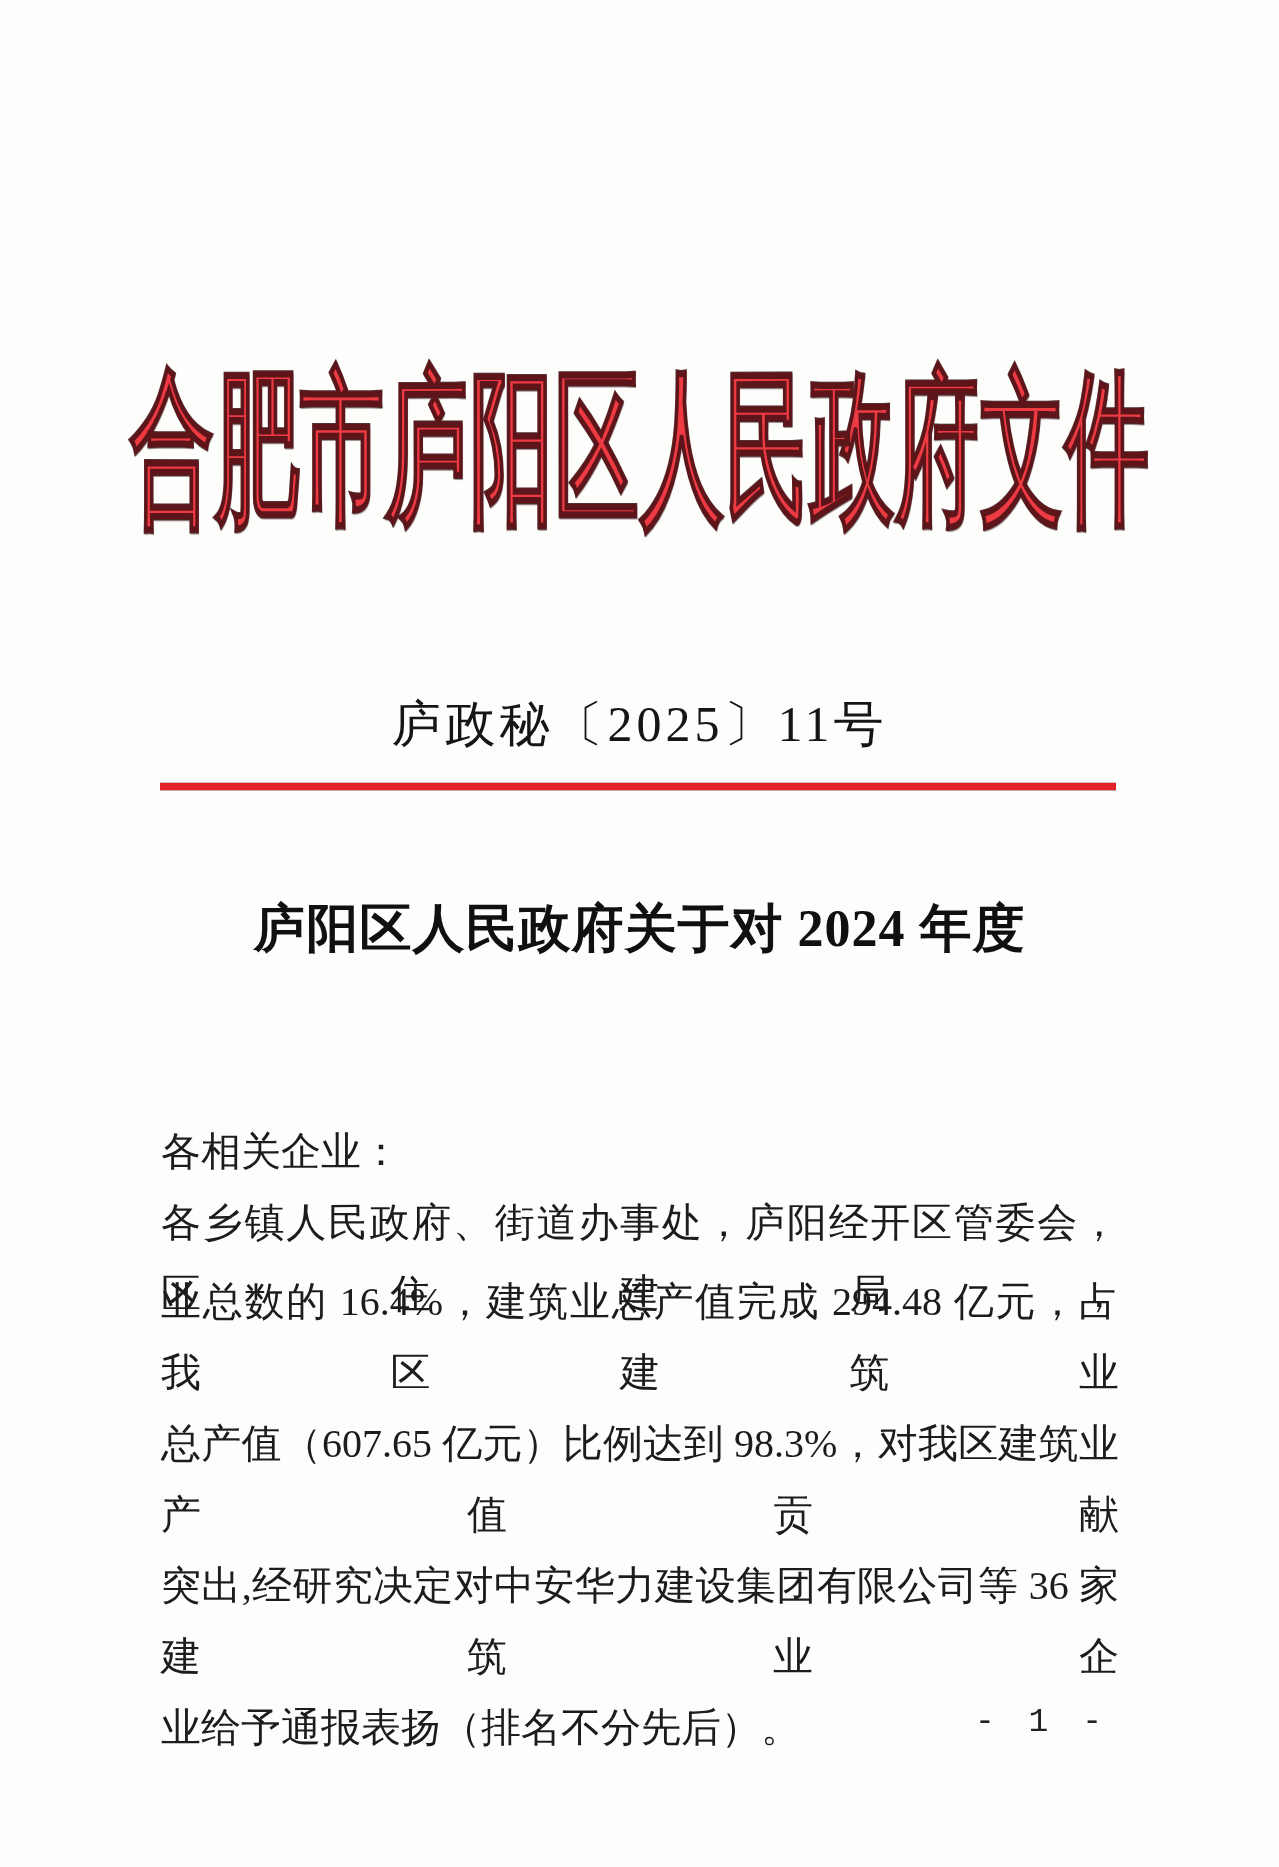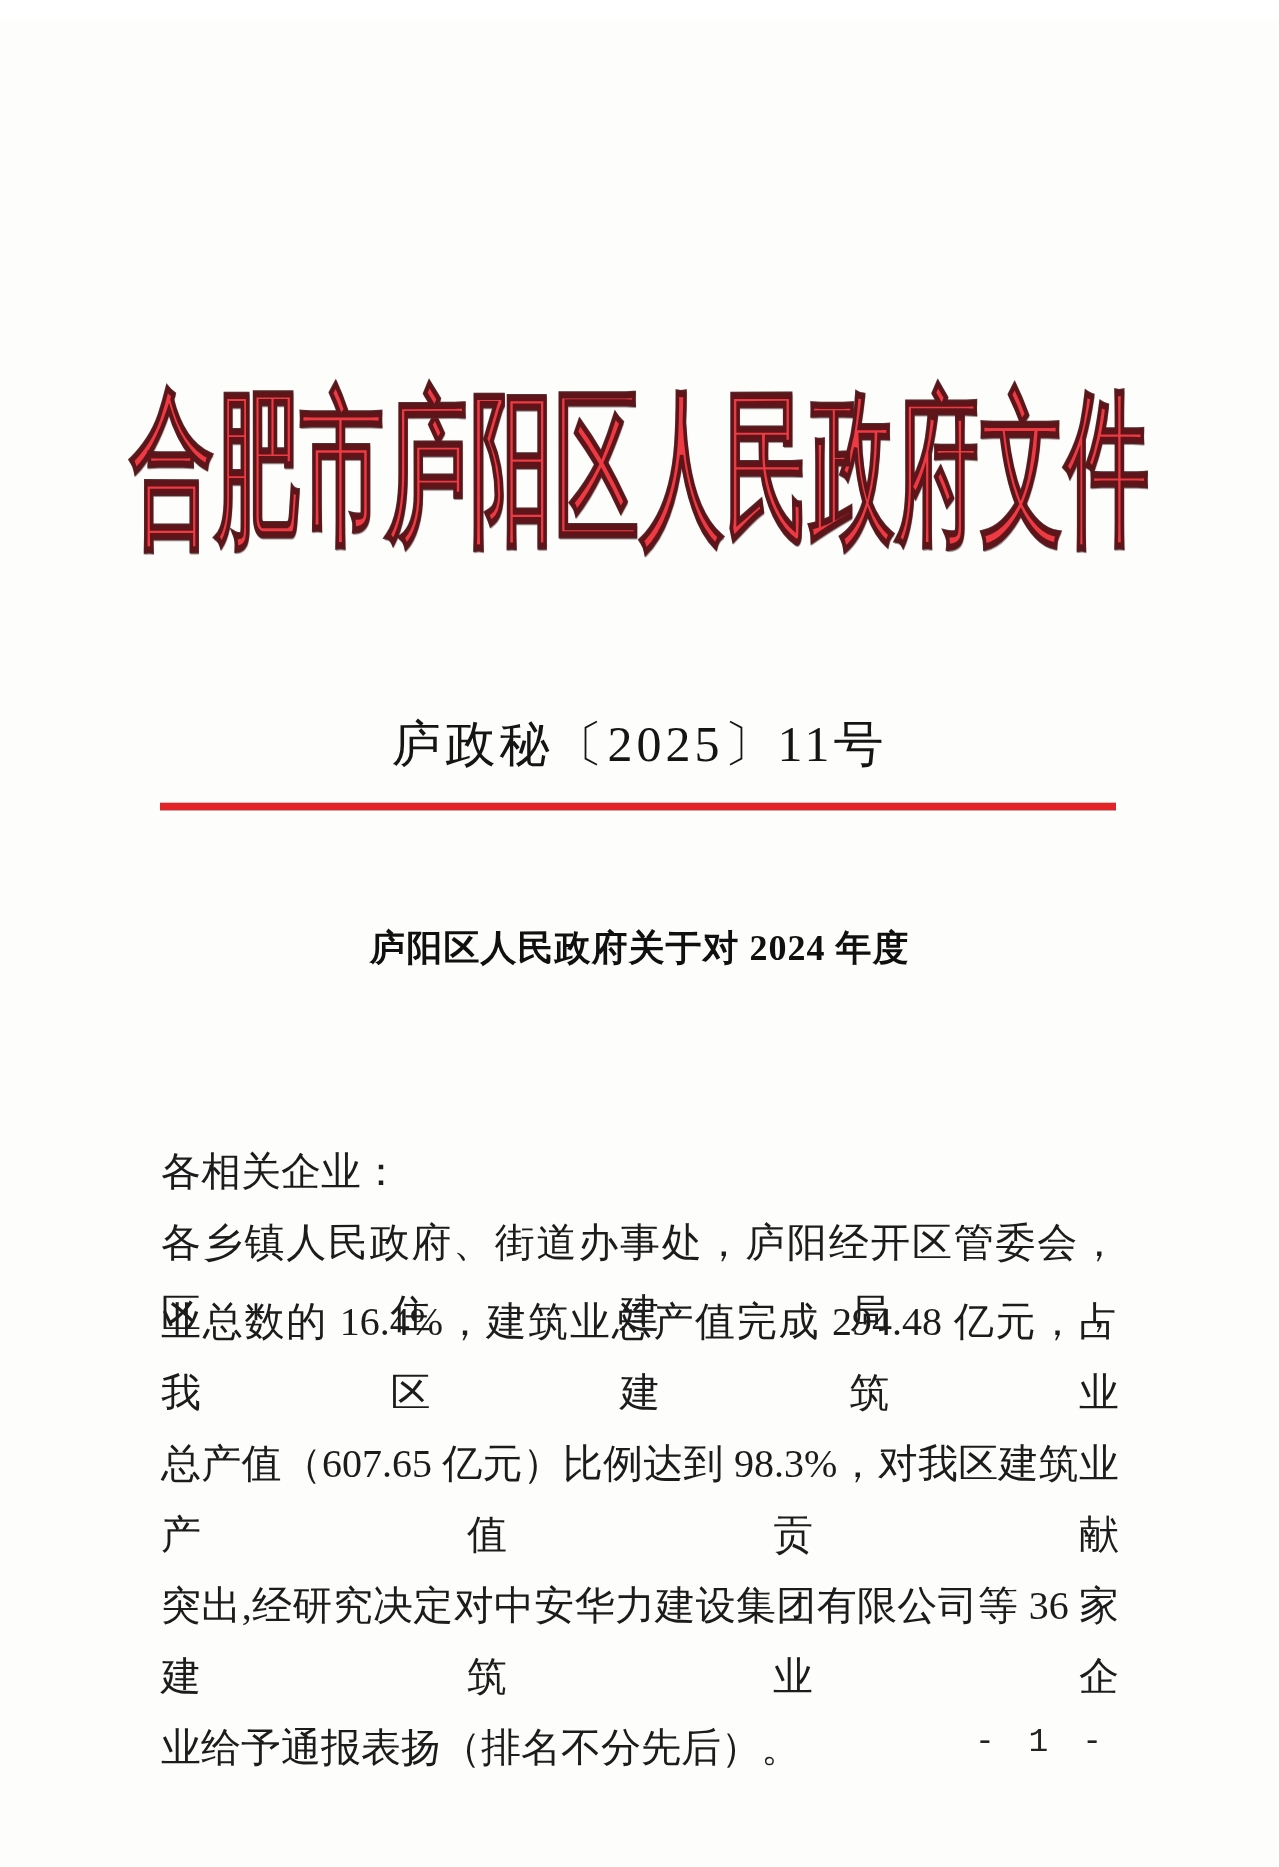--- a/index.html
+++ b/index.html
@@ -9,21 +9,20 @@
     width: 1279px;
     height: 1867px;
     position: relative;
     overflow: hidden;
   }
   .page {
     position: absolute;
     inset: 0;
     background: #fdfdfc;
     color: #1f1f1f;
-    margin-top: 20px;
   }
   
   .header-title {
     position: absolute;
     top: 352px;
     left: 0;
     width: 100%;
     display: flex;
     justify-content: center;
     pointer-events: none;
@@ -64,21 +63,21 @@
     box-shadow: 0 1px 0 rgba(90, 10, 10, 0.35), 0 -1px 0 rgba(90, 10, 10, 0.25);
   }
   
   .title {
     position: absolute;
     top: 893px;
     left: 0;
     width: 100%;
     text-align: center;
     font-weight: bold;
-    font-size: 36px;
+    font-size: 52px;
     line-height: 71px;
     color: #101010;
     letter-spacing: 1px;
   }
   .title-line { display: block; }
   
   .body-text {
     position: absolute;
     left: 161px;
     width: 958px;

